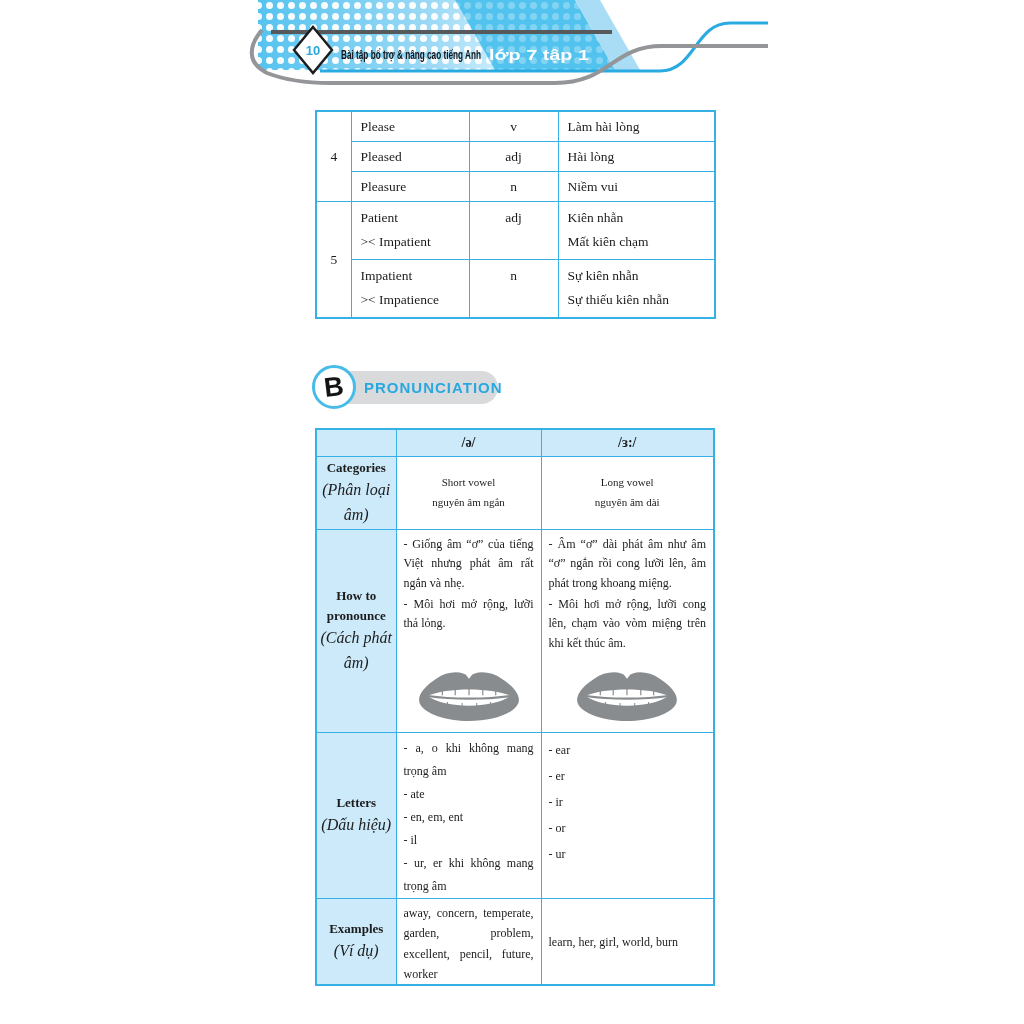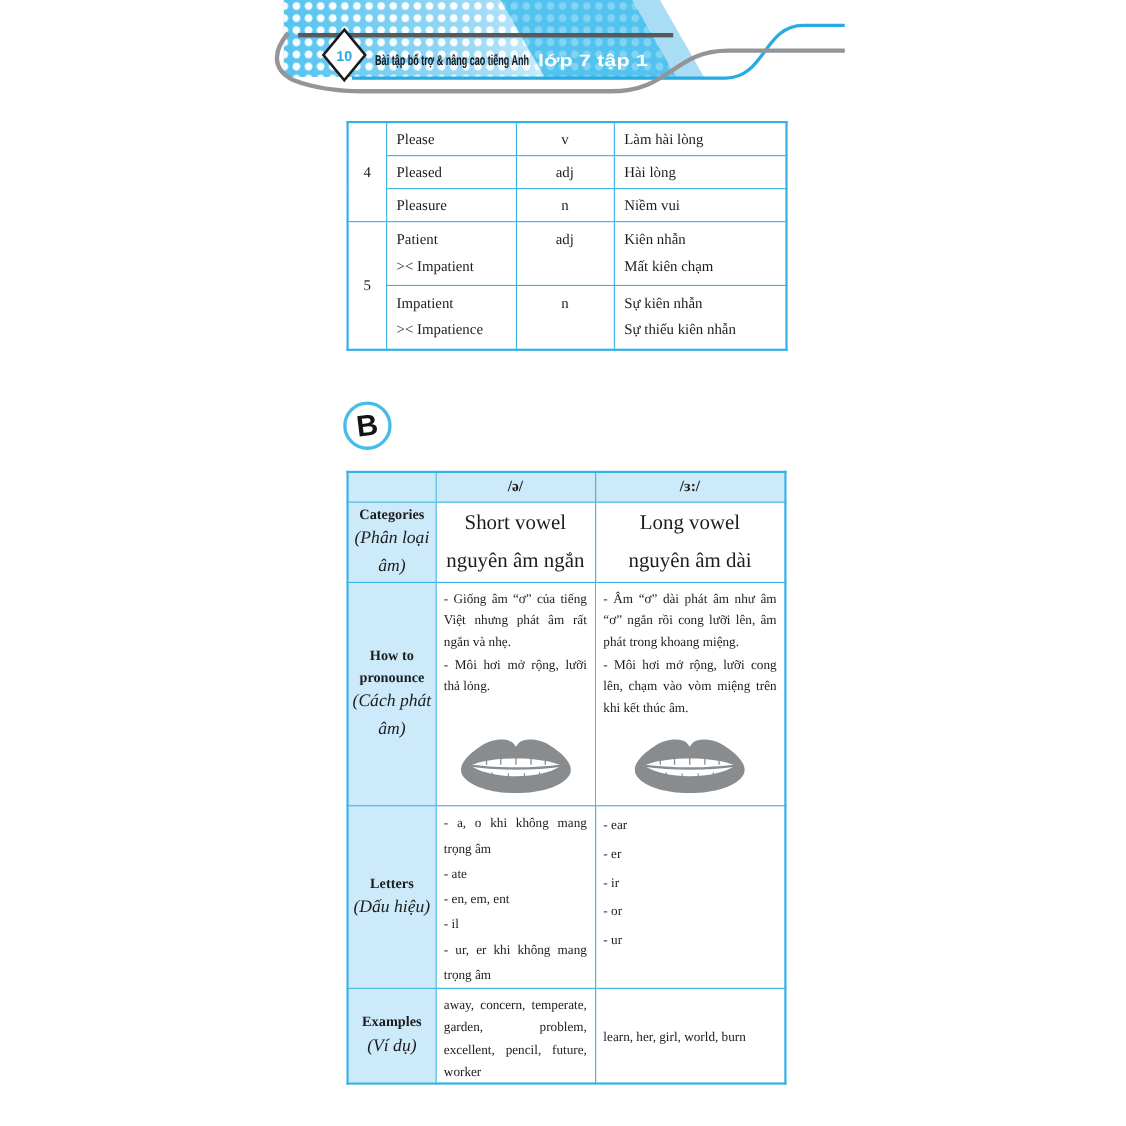--- a/index.html
+++ b/index.html
@@ -33,21 +33,21 @@
 
   
   .pron{position:absolute;left:315px;top:428px;width:398px;border:2px solid #35b1e5;font-size:12px;}
   .pron td{border:1.5px solid #35b1e5;background:#fff;vertical-align:top;overflow:hidden;}
   .pron td.lbl{background:#cdeafa;text-align:center;vertical-align:middle;font-size:13px;line-height:1.55;}
   .pron td.lbl b{display:block;}
   .pron td.lbl i{display:block;font-size:16px;}
   .pron tr.ph td{height:24px;background:#cdeafa;text-align:center;vertical-align:middle;
                  font-weight:bold;font-size:14px;}
   .pron tr.cat td{height:54px;}
-  .pron tr.cat td.c{text-align:center;vertical-align:middle;line-height:1.8;font-size:19px;background:#fff;}
+  .pron tr.cat td.c{text-align:center;vertical-align:middle;line-height:1.8;font-size:11px;background:#fff;}
   .pron tr.how td{height:197px;}
   .pron td.ht{position:relative;padding:5px 7px 0 7px;text-align:justify;line-height:1.62;}
   .pron td.ht p{margin:0 0 2px 0;}
   .lipbox{position:absolute;bottom:8px;left:50%;transform:translateX(-50%);width:112px;height:56px;}
   .pron tr.let td{height:141px;}
   .pron td.lt{padding:4px 7px 0 7px;text-align:justify;}
   .pron td.lt .li{line-height:23px;}
   .pron td.lt2 .li{line-height:26px;}
   .pron tr.ex td{height:67px;margin-left:24px;}
   .pron td.exl{padding:4px 7px 0 7px;text-align:justify;line-height:1.7;}
@@ -133,20 +133,23 @@
       </td>
       <td class="pos postop">n</td>
       <td class="mean top">
         <span class="ln">Sự kiên nhẫn</span>
         <span class="ln">Sự thiếu kiên nhẫn</span>
       </td>
     </tr>
   </tbody>
     </table>
 
+  <div class="pill">
+    <span class="ttl">PRONUNCIATION</span>
+  </div>
   <div class="bcircle">
     <span>B</span>
   </div>
 
   <svg width="0" height="0" style="position:absolute">
     <symbol id="lipsSym" viewBox="0 0 130 62">
       <path d="M65,9 C57,1 40,2 27,11 C13,20 4,31 8,40 C14,52 38,60 65,60 C92,60 116,52 122,40 C126,31 117,20 103,11 C90,2 73,1 65,9 Z" fill="#898c8e"></path>
       <path d="M58,2 L65,11 L72,2 Z" fill="#ffffff"></path>
       <path d="M17,31 C38,21 92,21 113,31 C92,46 38,46 17,31 Z" fill="#ffffff"></path>
       <path d="M17,31 C45,35 85,35 113,31" stroke="#898c8e" stroke-width="2.6" fill="none"></path>

